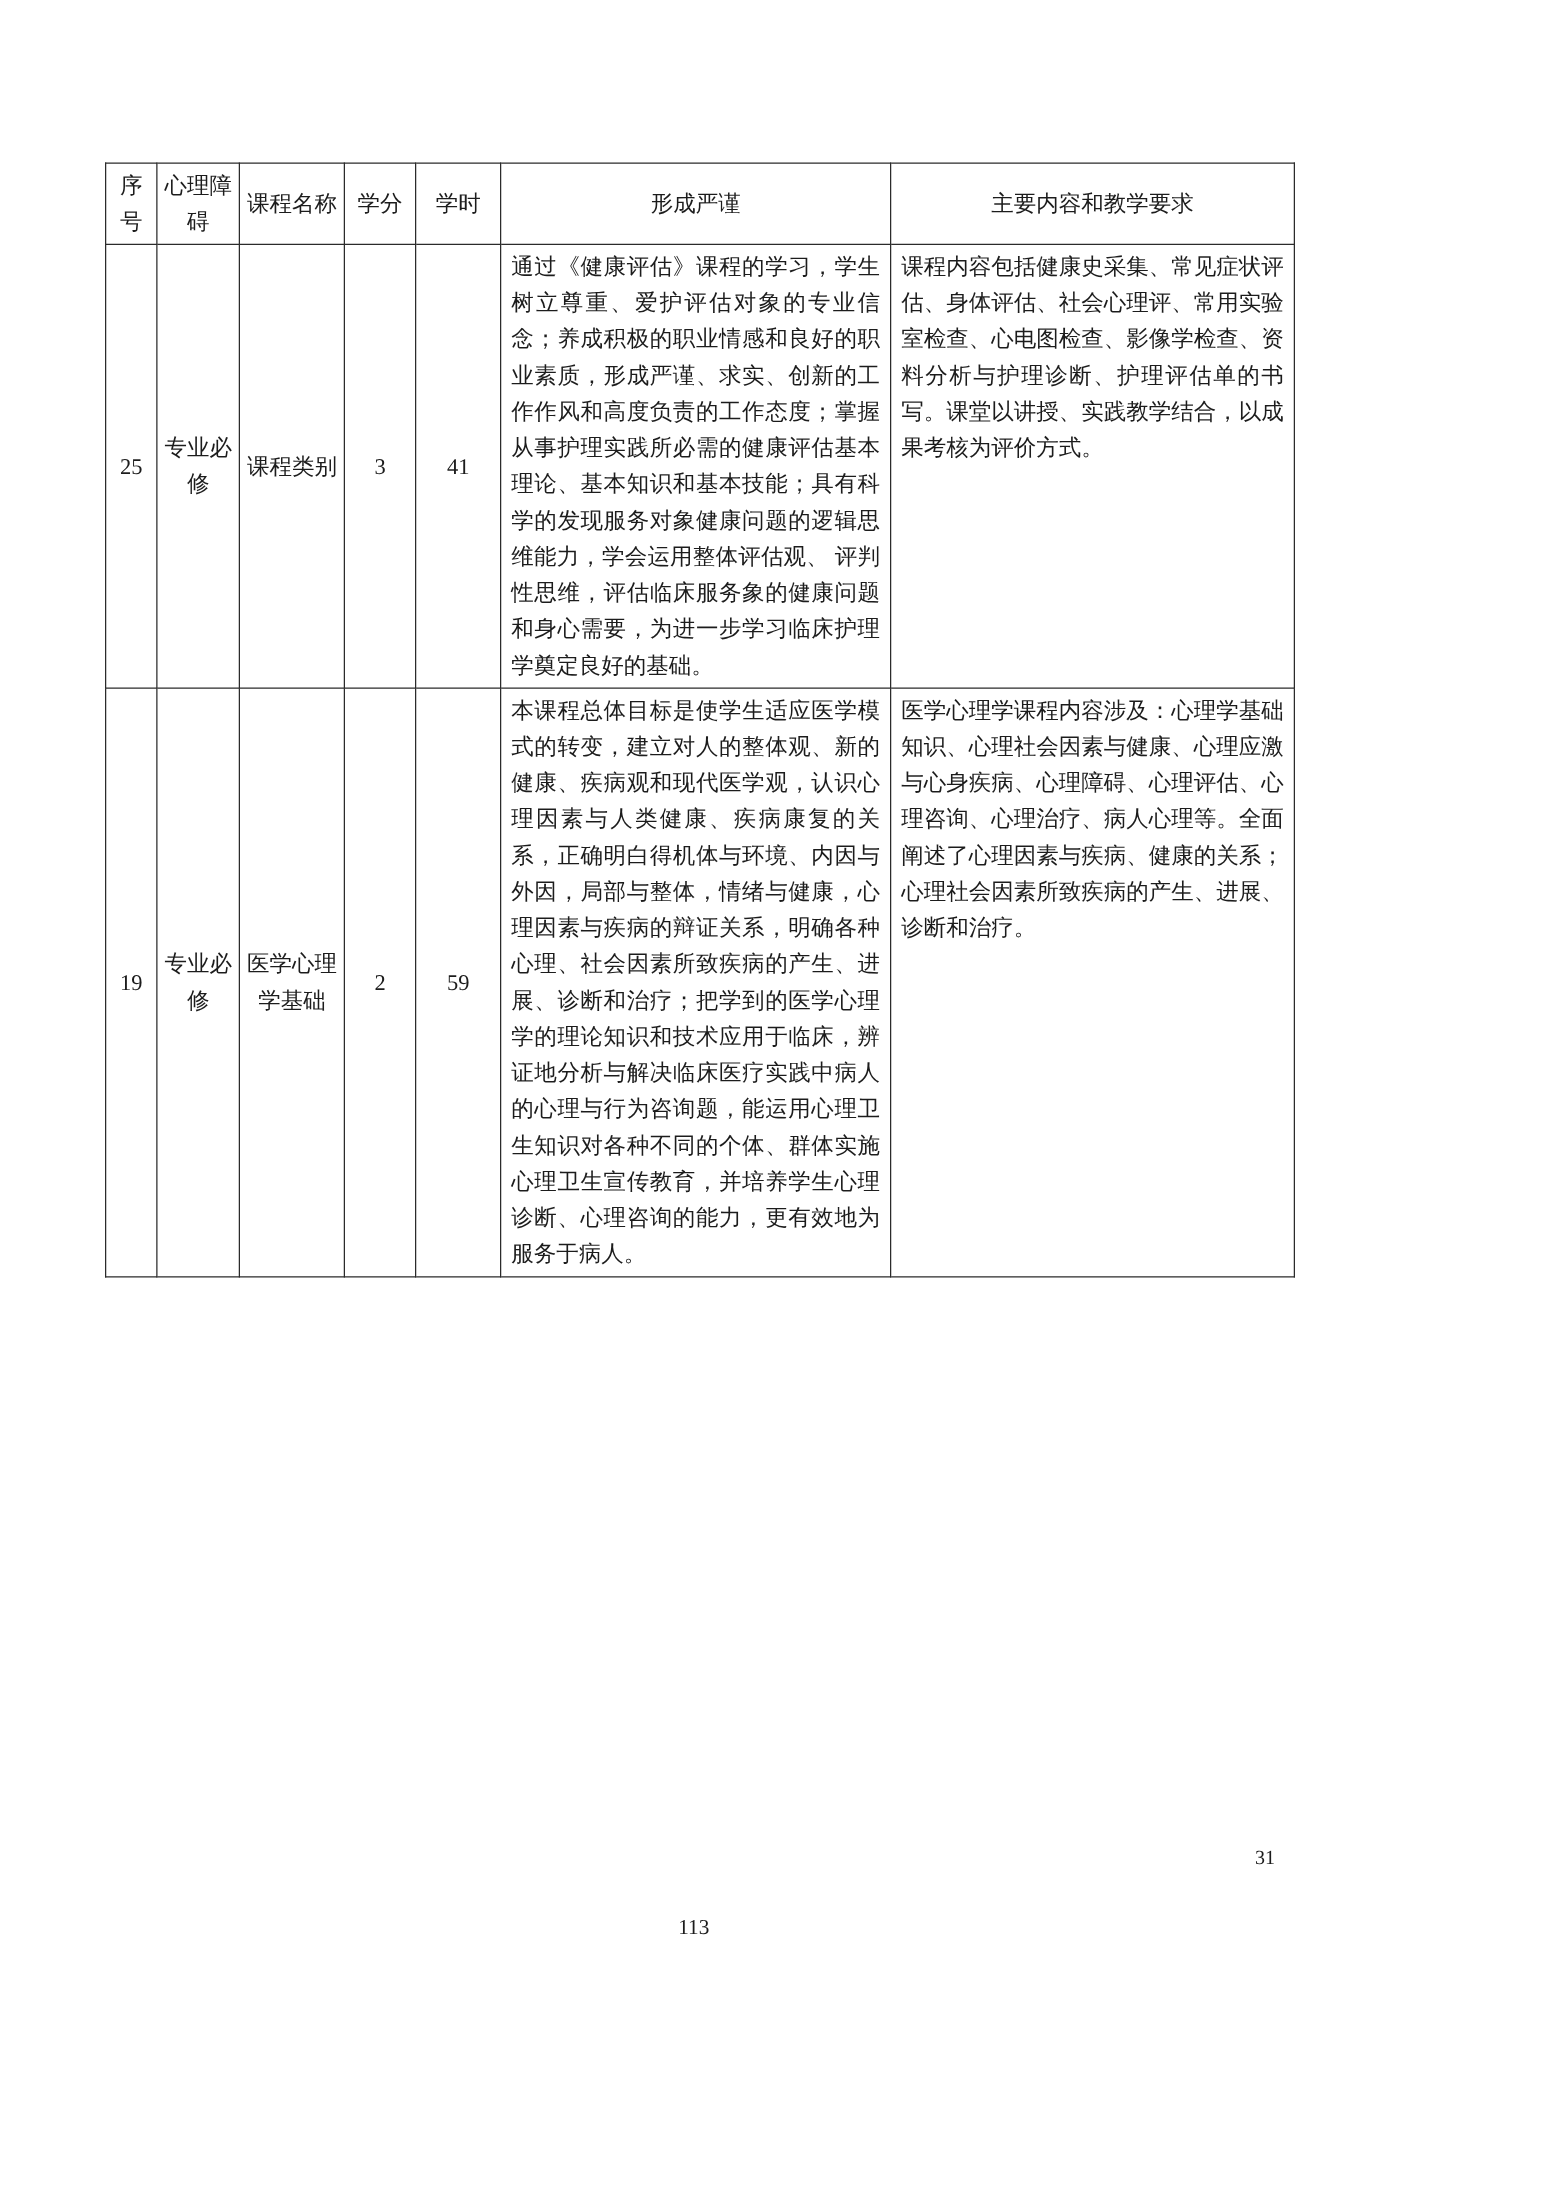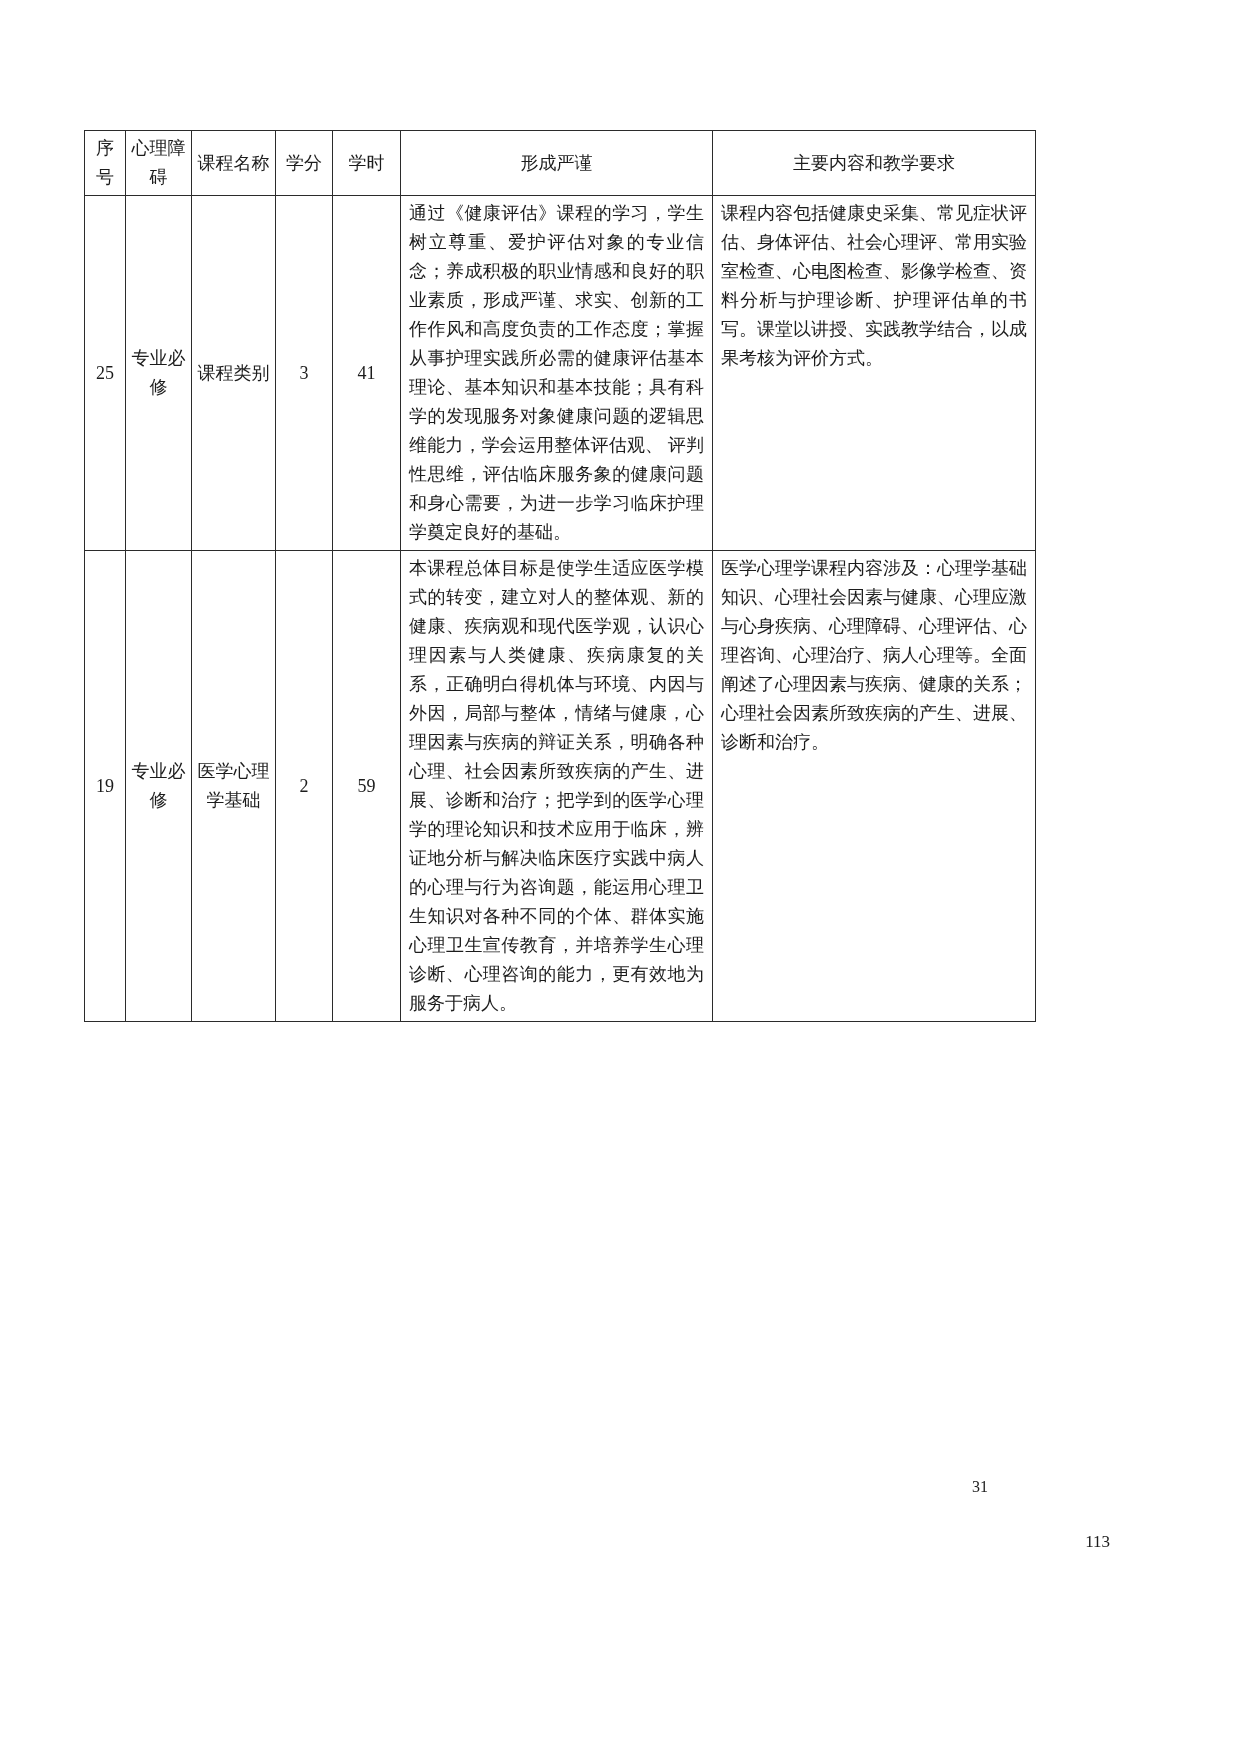--- a/index.html
+++ b/index.html
@@ -44,32 +44,32 @@
     padding: 3px 4px;
   }
   td.just {
     text-align: justify;
     text-justify: inter-ideograph;
     vertical-align: top;
   }
   tr.partial td { height: 58px; }
   .pagenum-right {
     position: absolute;
-    left: 928px;
+    left: 960px;
     top: 1478px;
     width: 60px;
     text-align: right;
     font-size: 16px;
   }
   .pagenum-center {
     position: absolute;
     left: 0;
     top: 1532px;
     width: 1110px;
-    text-align: right;
+    text-align: center;
     font-size: 17px;
   }
 </style>
 </head>
 <body>
 
 <div class="page">
 
   <div class="table-wrap">
     <table class="course-table">

